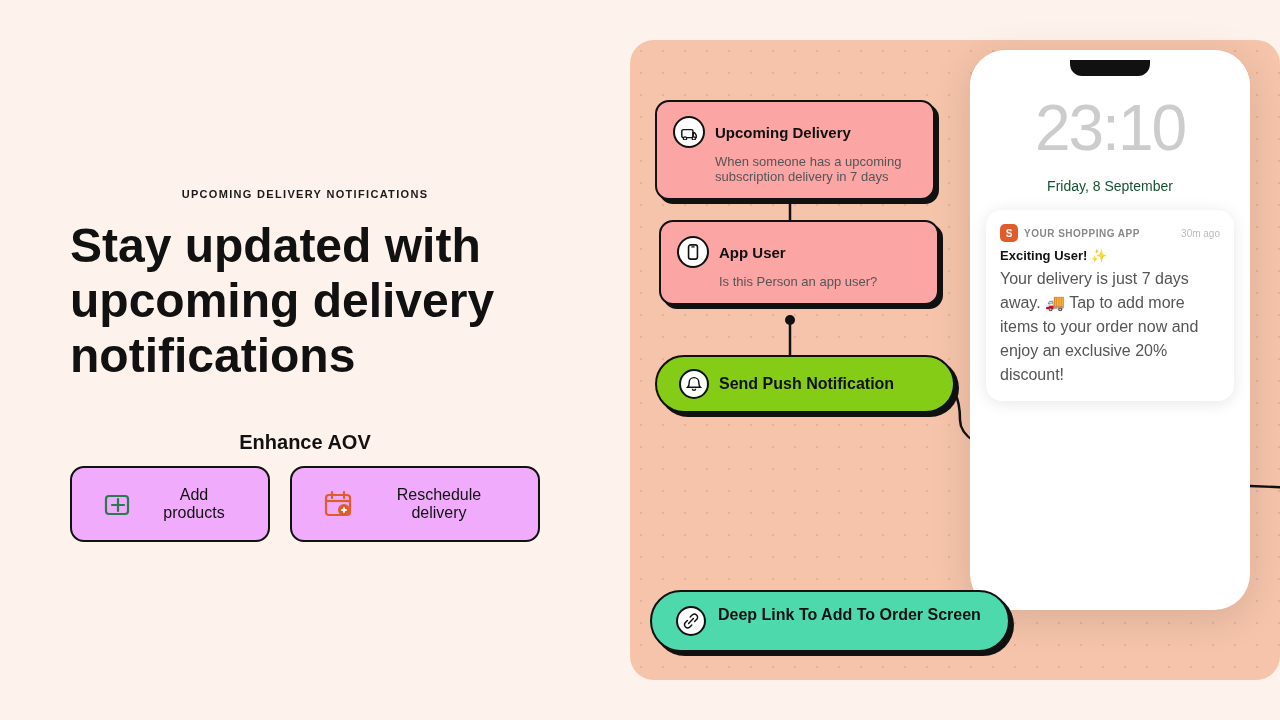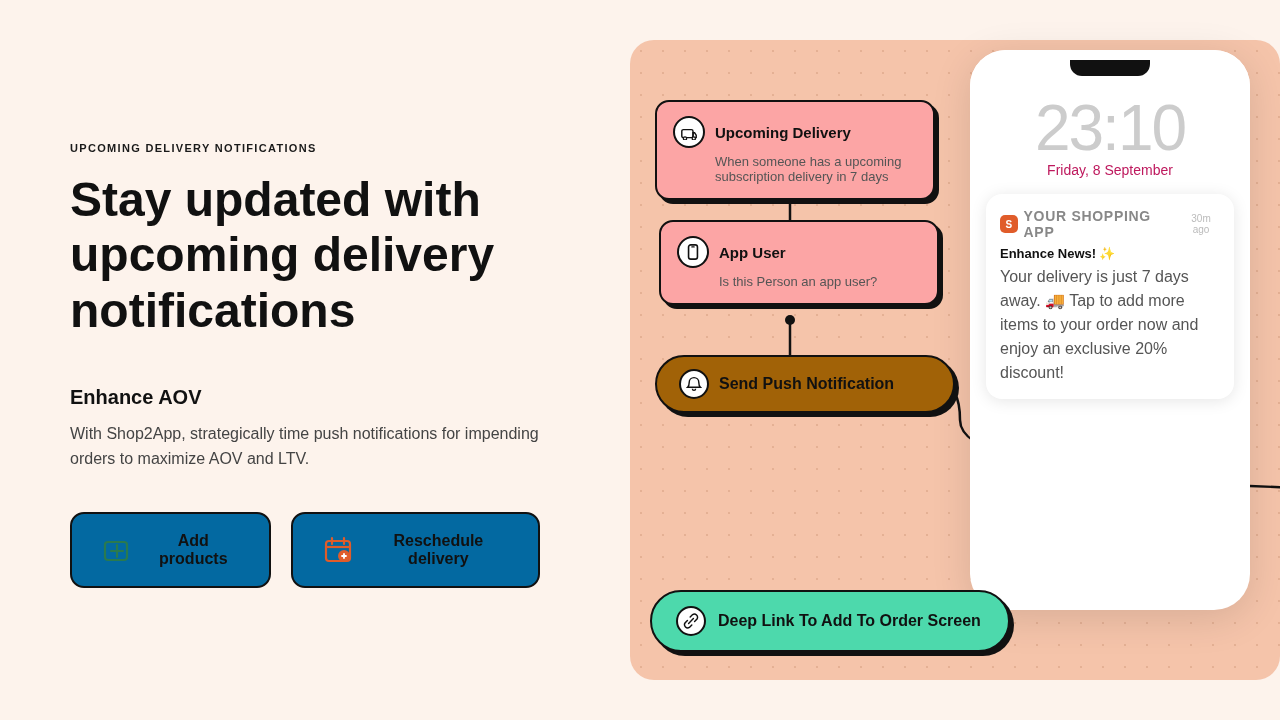--- a/index.html
+++ b/index.html
@@ -13,20 +13,21 @@
     }
 
     
     .left-panel {
       width: 600px;
       padding: 60px 60px 50px 70px;
       display: flex;
       flex-direction: column;
       justify-content: center;
       gap: 0;
+      align-items: center;
     }
 
     .section-label {
       font-size: 11px;
       font-weight: 700;
       letter-spacing: 0.12em;
       color: #1a1a1a;
       text-transform: uppercase;
       margin-bottom: 18px;
     }
@@ -59,24 +60,24 @@
       gap: 20px;
     }
 
     .btn-card {
       display: flex;
       align-items: center;
       gap: 12px;
       padding: 18px 28px;
       border: 2px solid #111;
       border-radius: 14px;
-      background: #0369a1;
+      background: #f0abfc;
       cursor: pointer;
       font-size: 16px;
-      font-weight: 700;
+      font-weight: 400;
       color: #111;
       min-width: 190px;
     }
 
     .btn-icon {
       width: 36px;
       height: 36px;
       display: flex;
       align-items: center;
       justify-content: center;
@@ -140,22 +141,23 @@
       font-size: 64px;
       font-weight: 200;
       color: #ccc;
       letter-spacing: -2px;
       line-height: 1;
     }
 
     .phone-date {
       text-align: center;
       font-size: 14px;
-      color: #be185d;
+      color: #14532d;
       margin-bottom: 16px;
+      margin-top: 16px;
     }
 
     
     .phone-notification {
       margin: 0 16px;
       background: #fff;
       border-radius: 16px;
       padding: 14px 14px;
       box-shadow: 0 2px 16px rgba(0,0,0,0.10);
     }
@@ -180,21 +182,21 @@
       border-radius: 5px;
       display: flex;
       align-items: center;
       justify-content: center;
       color: #fff;
       font-size: 10px;
       font-weight: 700;
     }
 
     .notif-app-name {
-      font-size: 14px;
+      font-size: 10px;
       font-weight: 600;
       color: #888;
       letter-spacing: 0.05em;
       text-transform: uppercase;
     }
 
     .notif-time {
       font-size: 10px;
       color: #bbb;
       text-align: center;
@@ -252,21 +254,21 @@
 
     .flow-card-sub {
       font-size: 13px;
       color: #555;
       padding-left: 42px;
     }
 
     
     .action-pill {
       position: absolute;
-      background: #a16207;
+      background: #84cc16;
       border-radius: 50px;
       border: 2px solid #111;
       padding: 12px 22px;
       display: flex;
       align-items: center;
       gap: 10px;
       font-size: 16px;
       font-weight: 700;
       color: #111;
       width: 300px;
@@ -300,39 +302,37 @@
     
     .deep-link-pill {
       position: absolute;
       bottom: 68px;
       left: 50px;
       background: #4dd9ac;
       border-radius: 50px;
       border: 2px solid #111;
       padding: 14px 24px;
       display: flex;
-      align-items: center;
       gap: 12px;
       font-size: 16px;
       font-weight: 700;
       color: #111;
       width: 360px;
       box-shadow: 4px 4px 0 #111;
       z-index: 4;
     }
   </style>
 </head>
 <body>
 
 <div class="left-panel">
   <div class="section-label">UPCOMING DELIVERY NOTIFICATIONS</div>
   <h1 class="main-heading">Stay updated with upcoming delivery notifications</h1>
 
   <div class="enhance-title">Enhance AOV</div>
-  <p class="enhance-text">With Shop2App, strategically time push notifications for impending orders to maximize AOV and LTV.</p>
 
   <div class="buttons-row">
     <button class="btn-card">
       <span class="btn-icon">
 
         <svg width="32" height="32" viewBox="0 0 32 32" fill="none">
           <rect x="4" y="8" width="22" height="18" rx="3" stroke="#2a7a4f" stroke-width="2.2" fill="none"></rect>
           <path d="M10 17h12M16 11v12" stroke="#2a7a4f" stroke-width="2.2" stroke-linecap="round"></path>
         </svg>
       </span>
@@ -366,21 +366,21 @@
     <div class="phone-date">Friday, 8 September</div>
 
     <div class="phone-notification">
       <div class="notif-header">
         <div class="notif-app-row">
           <div class="notif-app-icon">S</div>
           <span class="notif-app-name">YOUR SHOPPING APP</span>
         </div>
         <span class="notif-time">30m ago</span>
       </div>
-      <div class="notif-title">Enhance News! ✨</div>
+      <div class="notif-title">Exciting User! ✨</div>
       <div class="notif-body">Your delivery is just 7 days away. 🚚 Tap to add more items to your order now and enjoy an exclusive 20% discount!</div>
     </div>
   </div>
 
   <svg class="connector-svg">
 
     <line x1="190" y1="195" x2="190" y2="230" stroke="#111" stroke-width="2.5"></line>
 
     <circle cx="190" cy="195" r="5" fill="#111"></circle>
 

